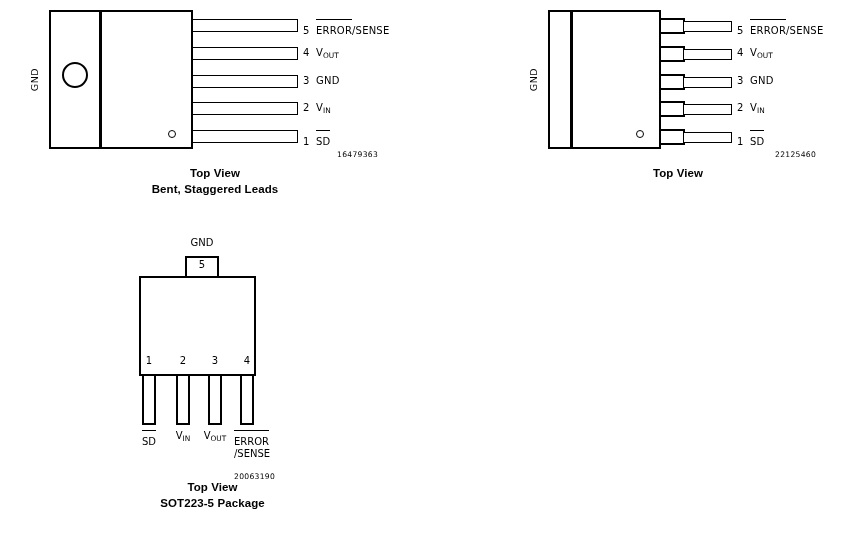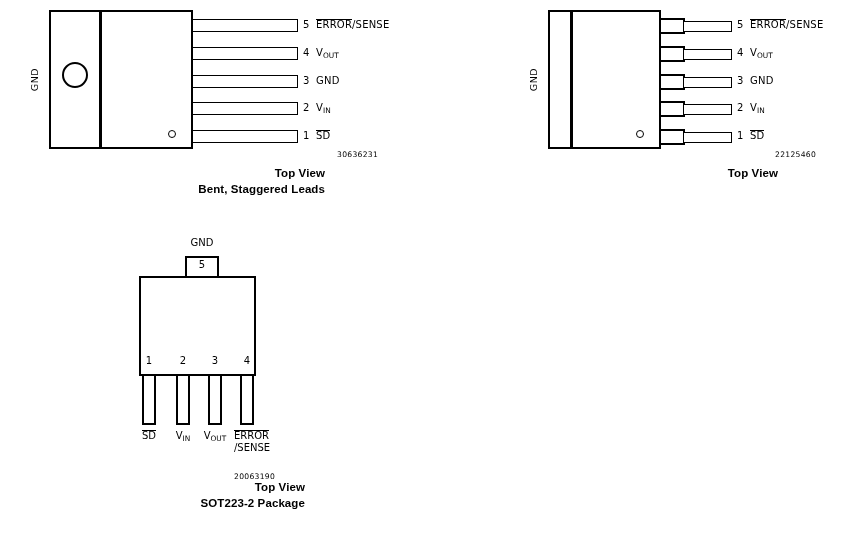--- a/index.html
+++ b/index.html
@@ -72,21 +72,21 @@
     font-family: "DejaVu Sans", sans-serif;
     font-size: 10px;
     letter-spacing: .2px;
     z-index: 5;
   }
   .pin-num { width: 11px; display: inline-block; }
   .pin-name { margin-left: 2px; }
 
   .ovl {
     border-top: 1.15px solid #000;
-    padding-top: 0px;
+    padding-top: 6px;
     display: inline-block;
     line-height: 1.08;
   }
   .sub {
     font-size: 7.4px;
     vertical-align: baseline;
     position: relative;
     top: 1.8px;
     letter-spacing: 0;
   }
@@ -99,21 +99,21 @@
     letter-spacing: .5px;
     transform: rotate(-90deg);
     transform-origin: center center;
     white-space: nowrap;
     z-index: 5;
   }
 
   
   .caption {
     position: absolute;
-    text-align: right;
+    text-align: center;
     font-family: "Liberation Sans", sans-serif;
     font-weight: bold;
     font-size: 11.5px;
     line-height: 15.5px;
     letter-spacing: .1px;
     white-space: nowrap;
     z-index: 5;
   }
   .docnum {
     position: absolute;
@@ -192,21 +192,21 @@
   <div class="pin-row" style="left:303px; top:102px;">
     <span class="pin-num">2</span>
     <span class="pin-name"><span>V</span><span class="sub">IN</span></span>
   </div>
 
   <div class="pin-row" style="left:303px; top:130px;">
     <span class="pin-num">1</span>
     <span class="pin-name"><span class="ovl">SD</span></span>
   </div>
 
-  <div class="docnum" style="left:337px; top:150px;">30636231</div>
+  <div class="docnum" style="left:337px; top:150px;">16479363</div>
 
   <div class="caption" style="left:105px; top:166px; width:220px;">
     <div>Top View</div>
     <div>Bent, Staggered Leads</div>
   </div>
 </div>
 
 <div class="pkg-group">
 
   <div class="lead-thick" style="left:657px; top:18px; width:28px; height:16px;"></div>
@@ -292,15 +292,15 @@
 
   <div class="bot-pin-label" style="left:234px; top:430px; width:48px; text-align:left;">
     <div><span class="ovl">ERROR</span></div>
     <div>/SENSE</div>
   </div>
 
   <div class="docnum" style="left:234px; top:472px;">20063190</div>
 
   <div class="caption" style="left:120px; top:480px; width:185px;">
     <div>Top View</div>
-    <div>SOT223-2 Package</div>
+    <div>SOT223-5 Package</div>
   </div>
 </div>
 
 </body></html>

